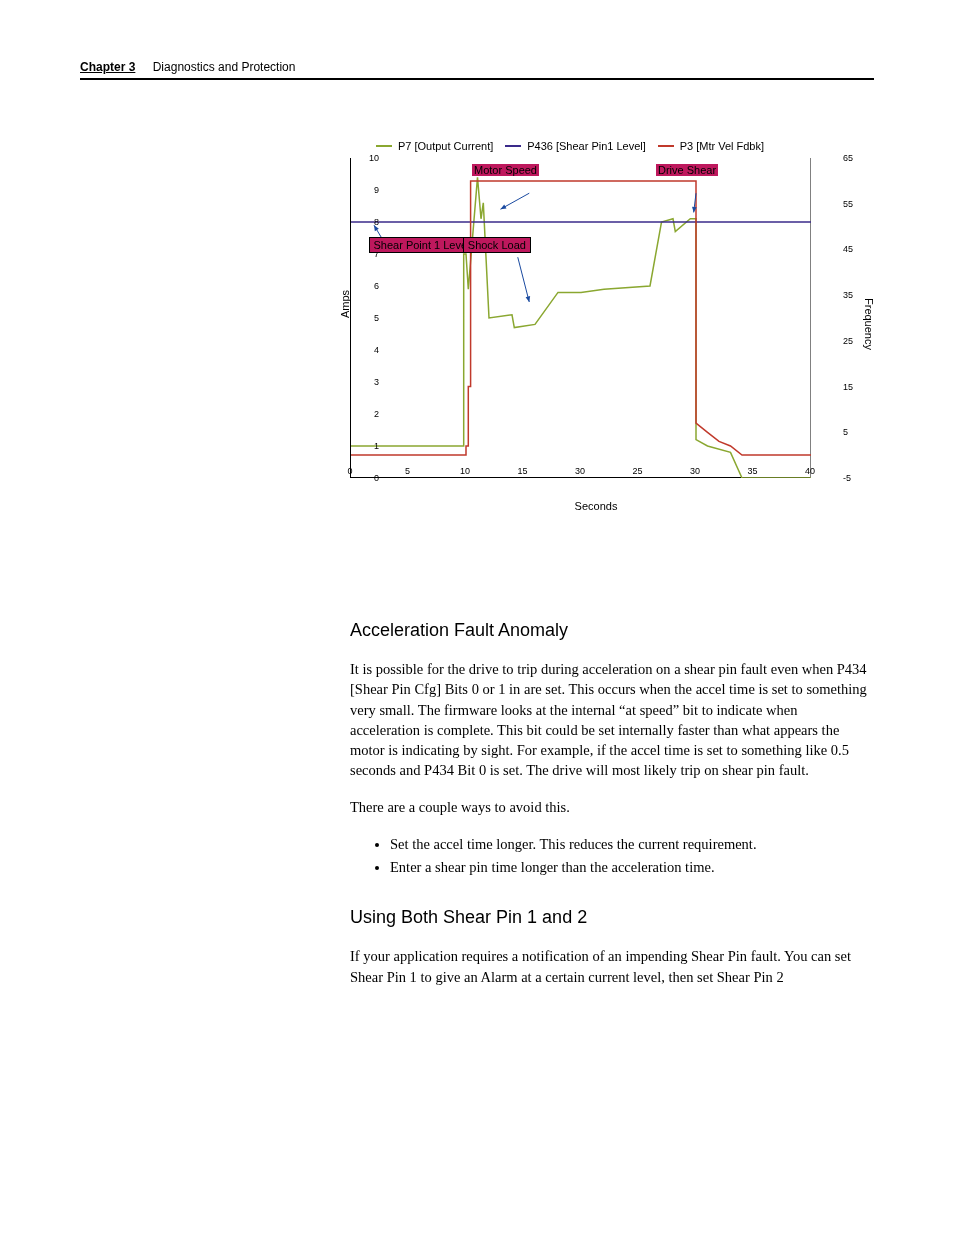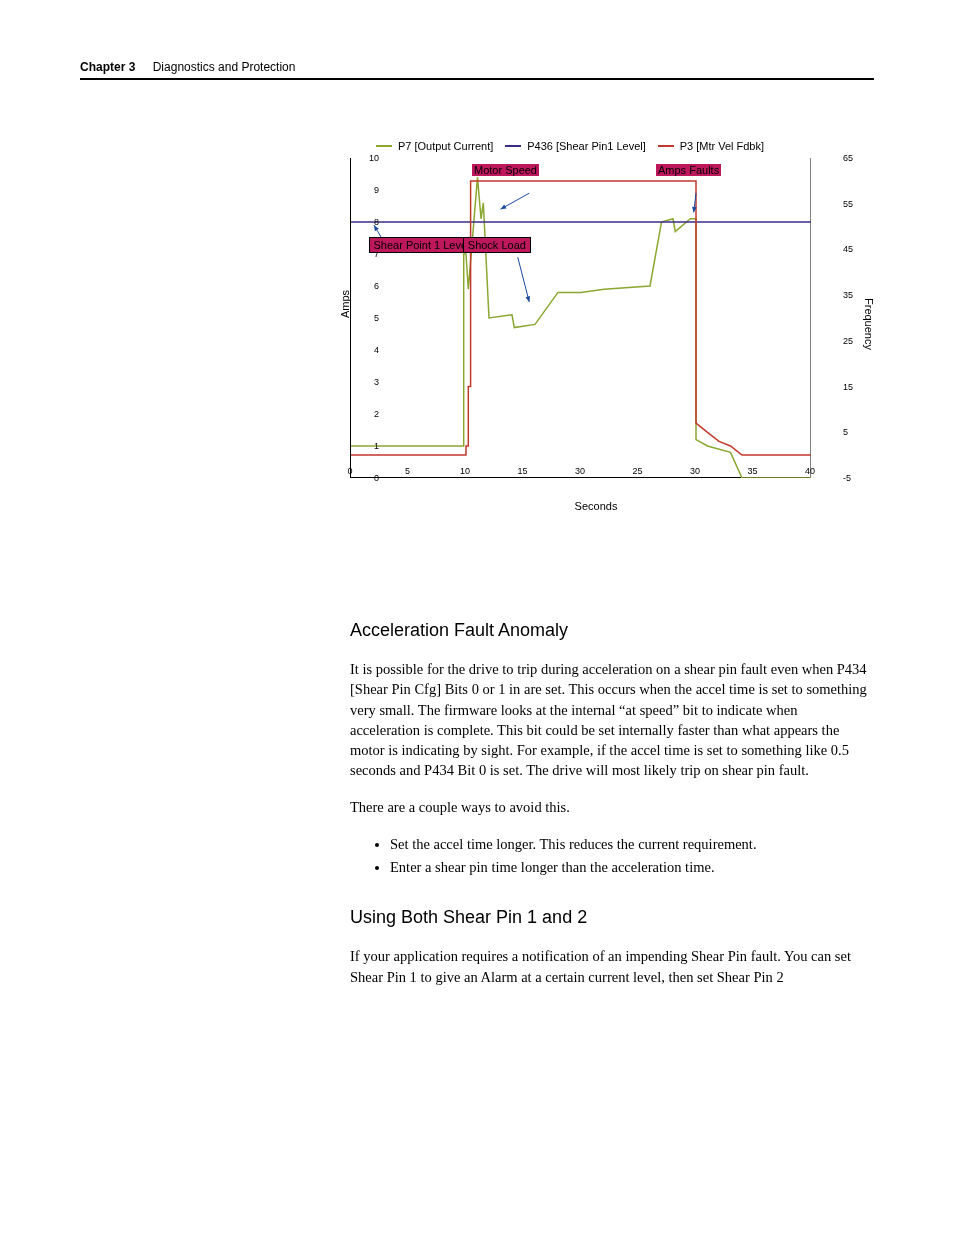--- a/index.html
+++ b/index.html
@@ -1,19 +1,19 @@
 <!DOCTYPE html>
 <html><head>
 <meta charset="utf-8">
 <style>
   * { box-sizing: border-box; margin: 0; padding: 0; }
   html, body { width: 954px; height: 1235px; background: #fff; font-family: Georgia, "Times New Roman", serif; color: #000; }
   .page { position: relative; width: 954px; height: 1235px; padding: 60px 80px 40px 80px; }
   .running-head { font-family: "Myriad Pro", "Segoe UI", Arial, sans-serif; font-size: 12px; margin-bottom: 4px; }
-  .running-head b { font-weight: 700; margin-right: 14px; }
+  .running-head b { font-weight: 700; margin-right: 14px; text-decoration: underline; }
   .hr-rule { border: none; border-top: 2px solid #000; margin-bottom: 60px; }
   .content { margin-left: 270px; width: 520px; }
   .chart-frame { position: relative; width: 500px; height: 420px; margin-left: -30px; margin-bottom: 60px; }
   .chart-title { font-family: "Myriad Pro", "Segoe UI", Arial, sans-serif; font-size: 12px; text-align: center; margin-bottom: 10px; }
   .legend-row { display: flex; justify-content: space-around; padding: 0 50px; font-family: "Myriad Pro", "Segoe UI", Arial, sans-serif; font-size: 11px; margin-bottom: 6px; }
   .legend-item { display: flex; align-items: center; gap: 6px; }
   .swatch { width: 16px; height: 0; border-top-width: 2px; border-top-style: solid; }
   .plot-area { position: relative; width: 460px; height: 320px; margin-left: 30px; border-left: 1px solid #000; border-bottom: 1px solid #000; }
   .plot-area svg { position: absolute; left: 0; top: 0; width: 460px; height: 320px; }
   .ytick, .y2tick { position: absolute; font-size: 9px; font-family: Arial, sans-serif; }
@@ -121,21 +121,21 @@
           <div class="ytick" style="top: 0px;">10</div>
           <div class="y2tick" style="top: 320px;">-5</div>
           <div class="y2tick" style="top: 274.286px;">5</div>
           <div class="y2tick" style="top: 228.571px;">15</div>
           <div class="y2tick" style="top: 182.857px;">25</div>
           <div class="y2tick" style="top: 137.143px;">35</div>
           <div class="y2tick" style="top: 91.4286px;">45</div>
           <div class="y2tick" style="top: 45.7143px;">55</div>
           <div class="y2tick" style="top: 0px;">65</div>
           <div class="anno" style="left: 121px; top: 5.8px;">Motor Speed</div>
-          <div class="anno" style="left: 305px; top: 5.8px;">Amps Faults</div>
+          <div class="anno" style="left: 305px; top: 5.8px;">Drive Shear</div>
           <div class="anno" style="left: 17.5px; top: 79.4px; border: 1px solid rgb(0, 0, 0); padding: 1px 4px;">Shear Point 1 Level</div>
           <div class="anno" style="left: 111.8px; top: 79.4px; border: 1px solid rgb(0, 0, 0); padding: 1px 4px;">Shock Load</div>
         </div>
     <div class="xtick" style="left: 30px;">0</div>
         <div class="xtick" style="left: 87.5px;">5</div>
         <div class="xtick" style="left: 145px;">10</div>
         <div class="xtick" style="left: 202.5px;">15</div>
         <div class="xtick" style="left: 260px;">30</div>
         <div class="xtick" style="left: 317.5px;">25</div>
         <div class="xtick" style="left: 375px;">30</div>

